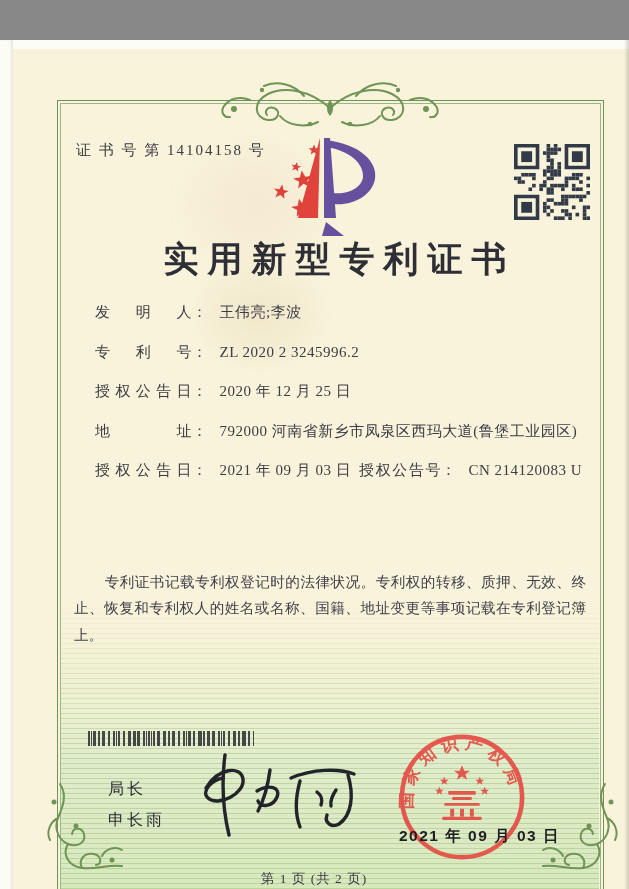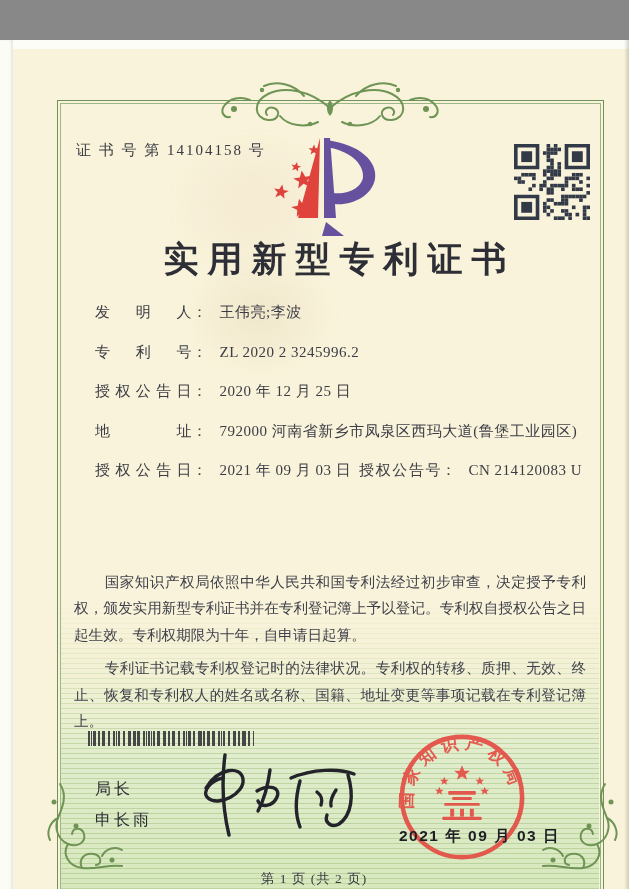--- a/index.html
+++ b/index.html
@@ -48,21 +48,21 @@
          line-height:26.4px;color:#3f3f49;text-align:justify;}
   .paras p{margin:0;text-indent:2.1em;}
   .paras p + p{margin-top:7px;}
 
   .barcode{position:absolute;left:88px;top:691px;width:166px;height:15px;z-index:4;opacity:.85;
       background:
         repeating-linear-gradient(90deg,#2c2c31 0 2px,transparent 2px 5px),
         repeating-linear-gradient(90deg,#2c2c31 0 1px,transparent 1px 7px),
         repeating-linear-gradient(90deg,transparent 0 3px,#2c2c31 3px 4px,transparent 4px 11px);}
 
-  .signer{position:absolute;left:95px;top:733px;z-index:4;font-size:16px;line-height:31px;
+  .signer{position:absolute;left:108px;top:733px;z-index:4;font-size:16px;line-height:31px;
           letter-spacing:3px;color:#2c2c33;font-family:"Liberation Sans","DejaVu Sans",sans-serif;}
   .signature{position:absolute;left:188px;top:710px;z-index:5;}
 
   .seal{position:absolute;left:393px;top:688px;z-index:5;}
   .seal-date{position:absolute;left:399px;top:786px;z-index:6;font-size:15.5px;font-weight:600;
              letter-spacing:1.5px;color:#1e1e24;font-family:"Liberation Sans","DejaVu Sans",sans-serif;}
 
   .page-num{position:absolute;left:41px;top:830px;width:546px;text-align:center;z-index:4;
             font-size:13.5px;color:#3b3b42;letter-spacing:1px;}
   .back-note{position:absolute;left:57px;top:846px;width:546px;text-align:center;z-index:4;
@@ -283,21 +283,20 @@
     </div>
     <div class="field-row">
       <span class="flabel">授权公告日</span><span>：</span><span class="fvalue">2021 年 09 月 03 日</span>
       <span class="pair2">
         <span class="flabel">授权公告号</span><span>：</span><span class="fvalue">CN 214120083 U</span>
       </span>
     </div>
   </div>
 
   <div class="paras">
-    <p>国家知识产权局依照中华人民共和国专利法经过初步审查，决定授予专利权，颁发实用新型专利证书并在专利登记簿上予以登记。专利权自授权公告之日起生效。专利权期限为十年，自申请日起算。</p>
     <p>专利证书记载专利权登记时的法律状况。专利权的转移、质押、无效、终止、恢复和专利权人的姓名或名称、国籍、地址变更等事项记载在专利登记簿上。</p>
   </div>
 
   <div class="barcode"></div>
 
   <div class="signer">
     <div>局长</div>
     <div>申长雨</div>
   </div>
 

